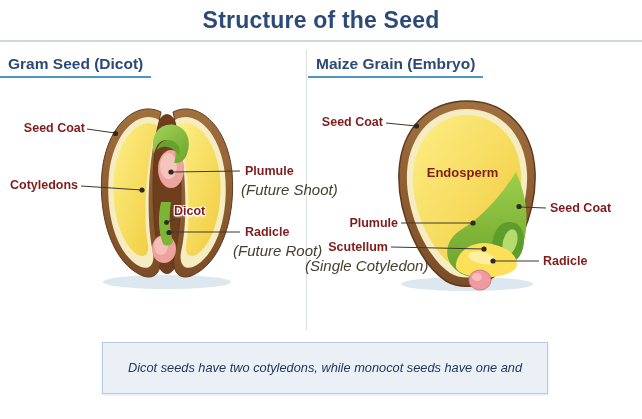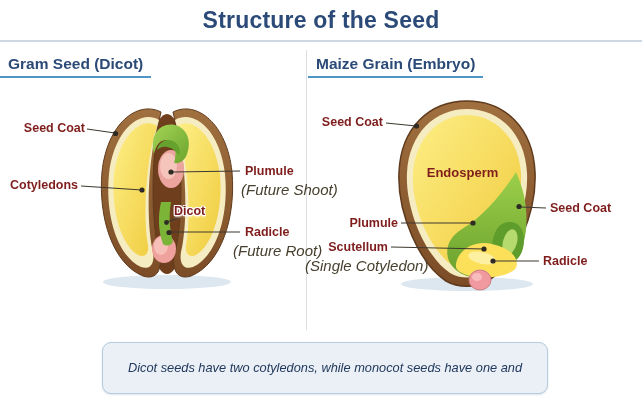--- a/index.html
+++ b/index.html
@@ -26,21 +26,21 @@
     position:absolute;font-size:12.5px;font-weight:bold;color:#7f1d1d;white-space:nowrap;
   }
   .lbl.sub{font-size:15px;font-weight:normal;font-style:italic;color:#47402f;}
   .lbl.halo{
     text-shadow:-1px -1px 0 #fff,1px -1px 0 #fff,-1px 1px 0 #fff,1px 1px 0 #fff,0 2px 2px #fff;
   }
   .ralign{text-align:right;}
   .calign{text-align:center;}
   .note-box{
     position:absolute;left:102px;top:342px;width:444px;height:50px;
-    background:#eaf0f6;border:1px solid #b5cbdf;border-radius:9px;
+    background:#eaf0f6;border:1px solid #b5cbdf;border-radius:0;
     box-shadow:0 1px 2px rgba(120,150,180,.25);
     display:flex;flex-direction:column;justify-content:center;align-items:center;
   }
   .note-line{
     font-size:12.8px;font-style:italic;font-weight:500;color:#21395c;line-height:18px;text-align:center;
   }
 </style>
 </head>
 <body>
 

